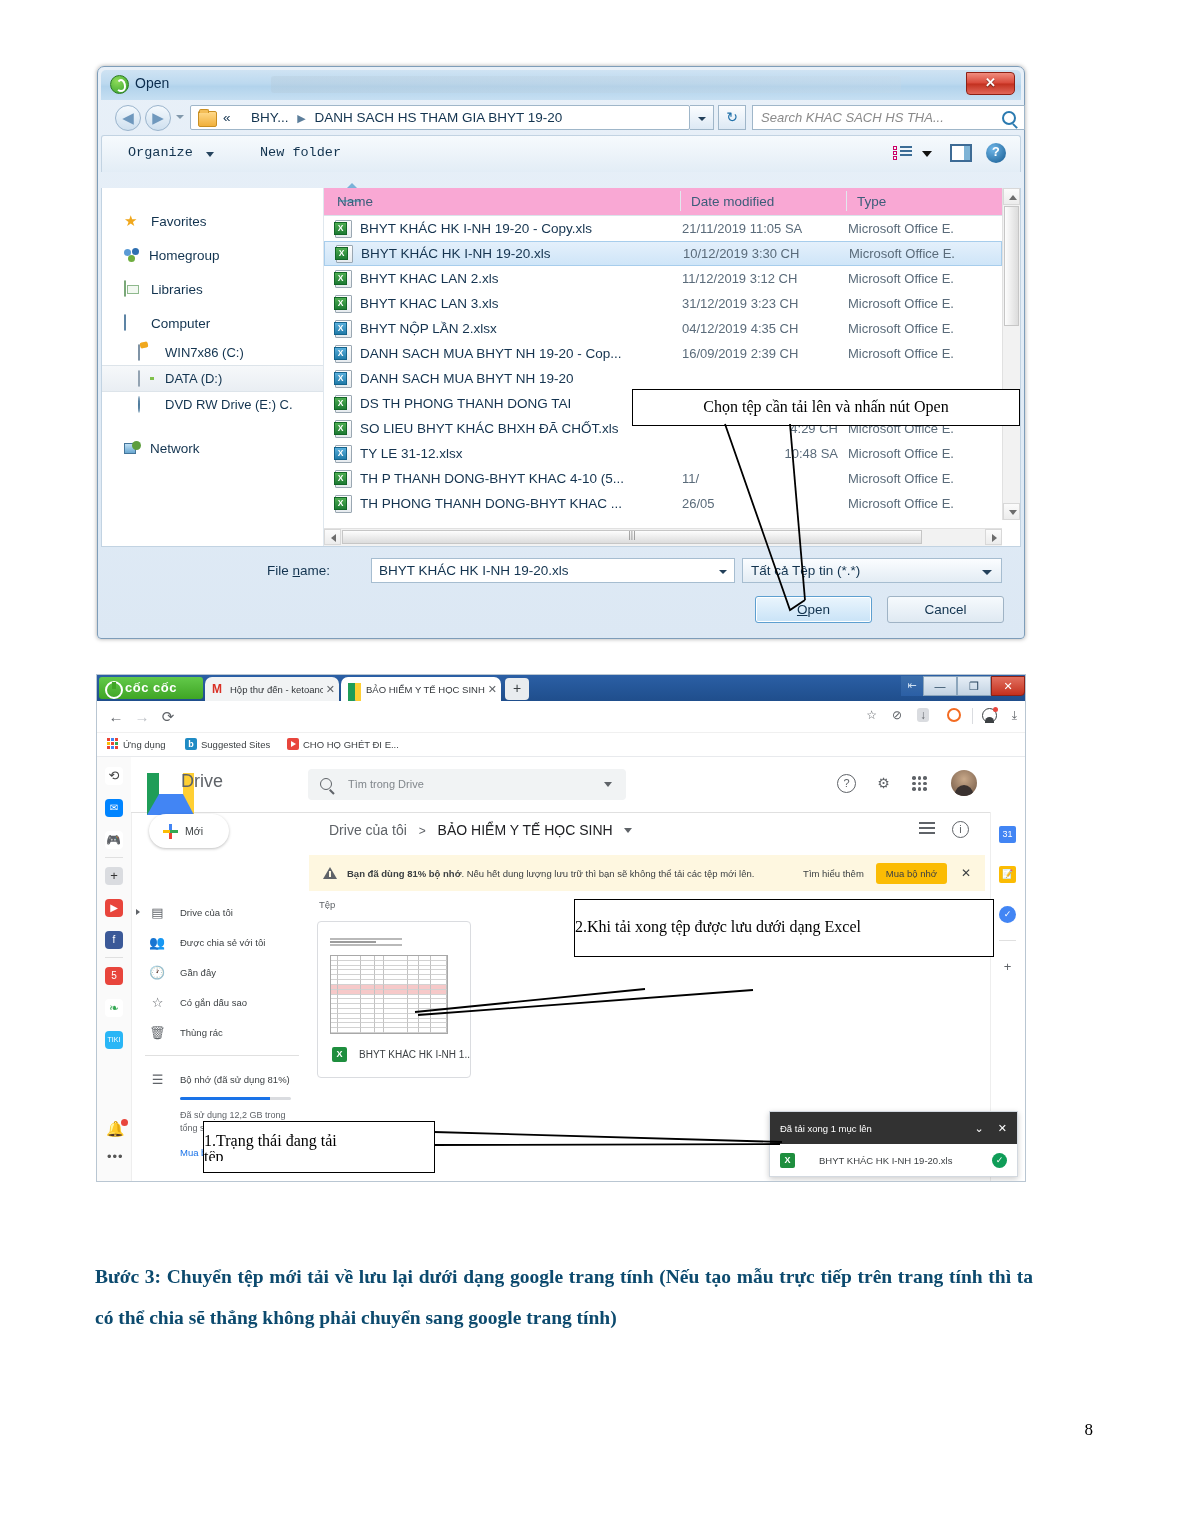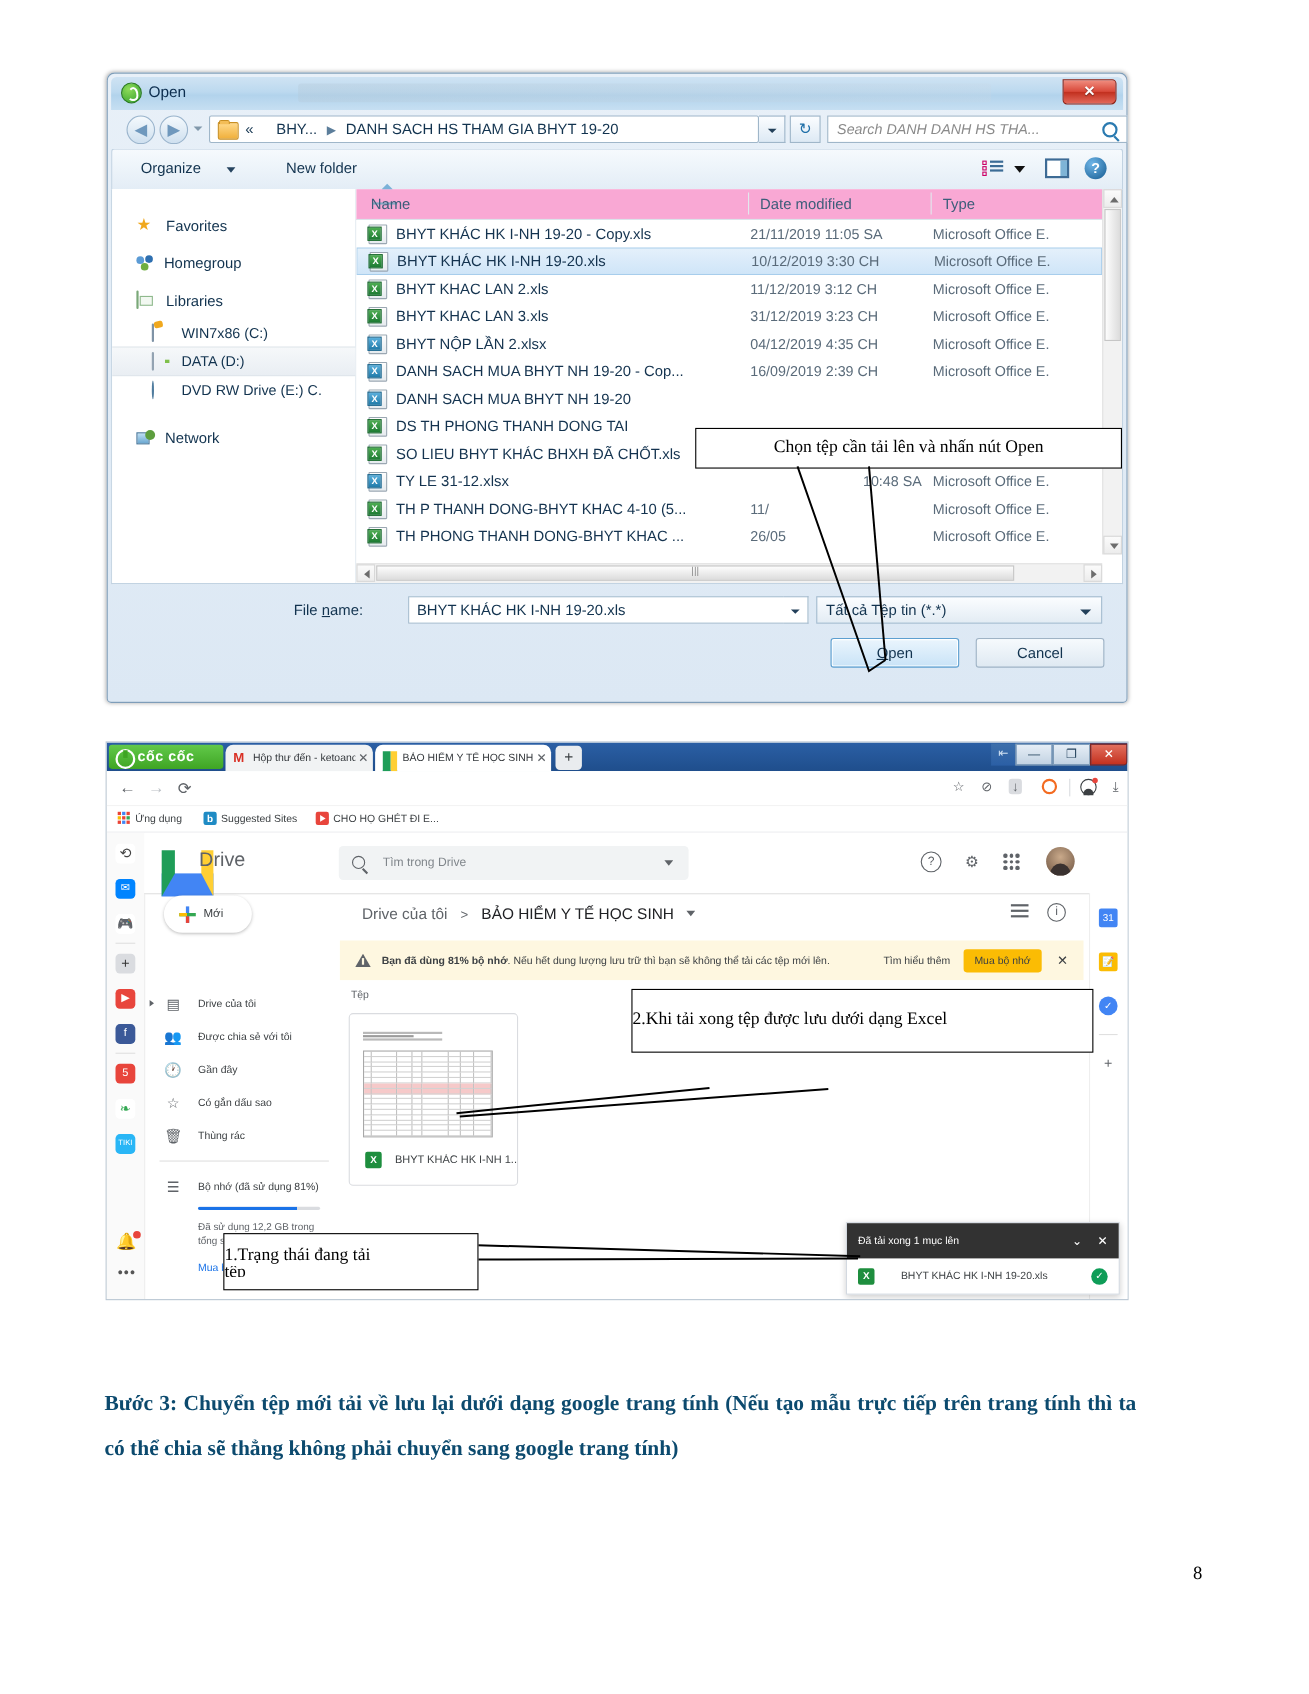--- a/index.html
+++ b/index.html
@@ -81,23 +81,23 @@
   .search-box{
     position:absolute;left:651px;top:5px;width:273px;height:25px;
     background:#fff;border:1px solid #9fb6c9;box-sizing:border-box;
   }
   .search-box .ph{position:absolute;left:8px;top:4px;font-size:13px;color:#8a8a8a;font-style:italic;}
   .search-mag{position:absolute;right:8px;top:5px;width:10px;height:10px;border:2px solid #2a7ab0;border-radius:50%;}
   .search-mag::after{content:"";position:absolute;right:-4px;bottom:-4px;width:6px;height:2px;background:#2a7ab0;transform:rotate(45deg);}
 
   
   .win-cmdbar{
-    height:36px;position:relative;margin:0 0 0 0;
+    height:36px;position:relative;margin:0 0 16px 0;
     background:linear-gradient(to bottom,#f6fafd,#e3edf6);
-    border:1px solid #c2d3e2;border-bottom:none;border-radius:3px 3px 0 0;
+    border:1px solid #c2d3e2;border-bottom:none;border-radius:3px 3px 0 0;font-family:Liberation Mono, monospace;
   }
   .cmd-item{position:absolute;top:9px;font-size:13.5px;color:#12334f;}
   .cmd-organize{left:26px;}
   .cmd-caret{position:absolute;left:104px;top:16px;border-left:4px solid transparent;border-right:4px solid transparent;border-top:5px solid #26445f;}
   .cmd-newfolder{left:158px;}
   .cmd-viewico{position:absolute;right:108px;top:10px;width:19px;height:15px;}
   .cmd-viewico i{display:block;height:2px;background:#3b6c96;margin-bottom:2px;margin-left:7px;}
   .cmd-viewico b{position:absolute;left:0;top:0;width:4px;height:4px;border:1px solid #c06;box-sizing:border-box;}
   .cmd-viewico b.b2{top:5px}.cmd-viewico b.b3{top:10px}
   .cmd-viewcaret{position:absolute;right:88px;top:15px;border-left:5px solid transparent;border-right:5px solid transparent;border-top:6px solid #111;}
@@ -417,21 +417,21 @@
           <span>«</span>
           <span class="sep">&nbsp;</span>
           <span>BHY...</span>
           <span class="sep">▶</span>
           <span>DANH SACH HS THAM GIA  BHYT 19-20</span>
         </div>
       </div>
       <div class="addr-dd"></div>
       <div class="refresh-btn">↻</div>
       <div class="search-box">
-        <div class="ph">Search DANH DANH HS THA...</div>
+        <div class="ph">Search KHAC SACH HS THA...</div>
         <div class="search-mag"></div>
       </div>
     </div>
 
     <div class="win-cmdbar">
       <div class="cmd-item cmd-organize">Organize</div>
       <div class="cmd-caret"></div>
       <div class="cmd-item cmd-newfolder">New folder</div>
       <div class="cmd-viewico">
           <b></b>
@@ -456,20 +456,24 @@
           <span class="ni-ico ico-home">
               <i></i>
               <i></i>
               <i></i>
             </span>
           <span>Homegroup</span>
         </div>
         <div class="nav-item">
           <span class="ni-ico"><span class="ico-lib"></span></span>
           <span>Libraries</span>
+        </div>
+        <div class="nav-item">
+          <span class="ni-ico"><span class="ico-comp"></span></span>
+          <span>Computer</span>
         </div>
         <div class="nav-item child">
           <span class="ni-ico"><span class="ico-drivec"></span></span>
           <span>WIN7x86 (C:)</span>
         </div>
         <div class="nav-item child sel">
           <span class="ni-ico"><span class="ico-drive"></span></span>
           <span>DATA (D:)</span>
         </div>
         <div class="nav-item child">

